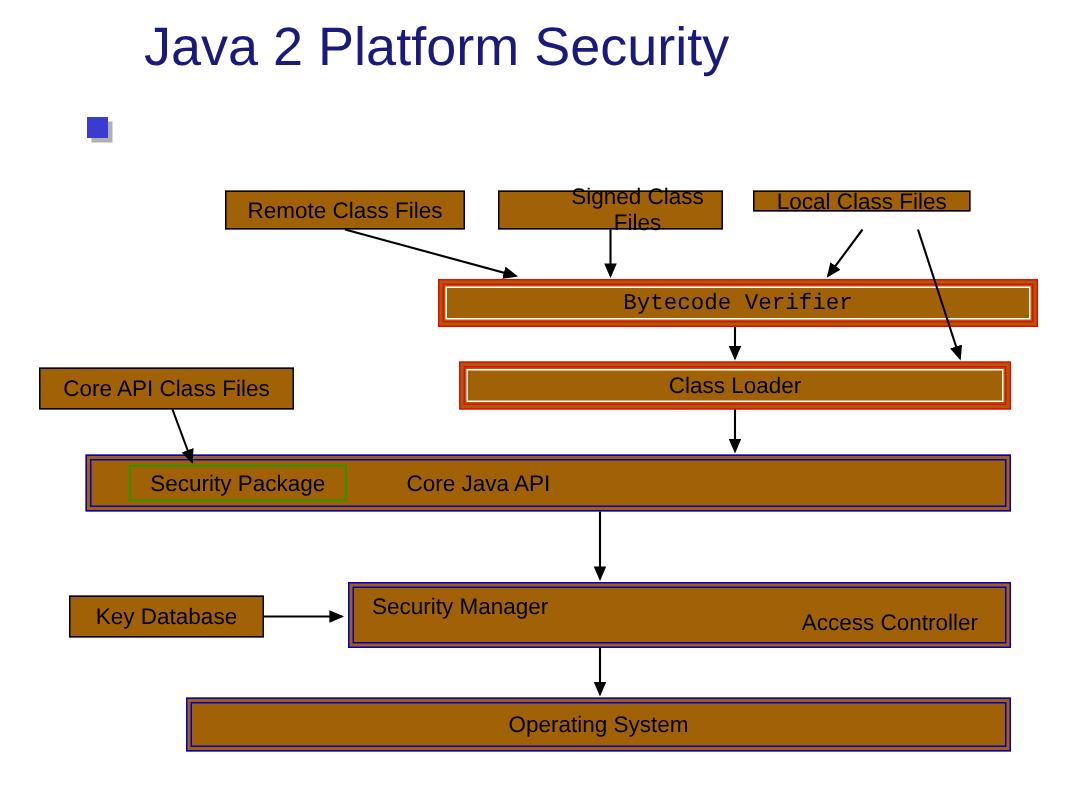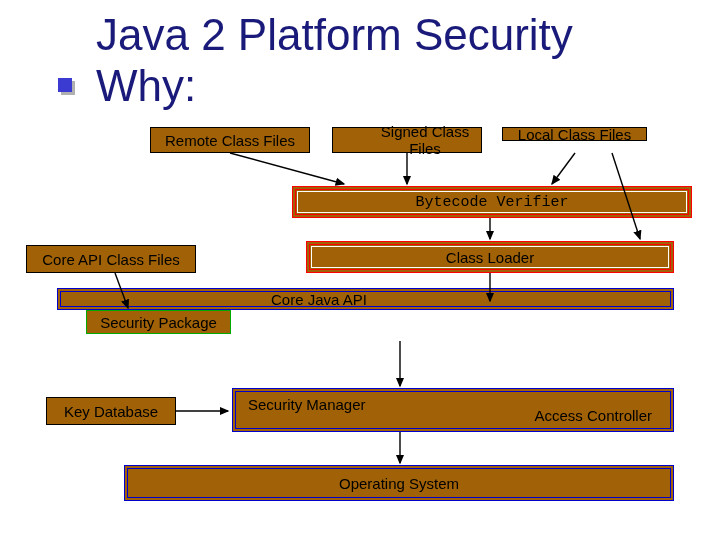--- a/index.html
+++ b/index.html
@@ -10,21 +10,21 @@
     font-family: Verdana, Arial, sans-serif;
     position: relative;
     overflow: hidden;
   }
   .title-wrap {
     position: absolute;
     left: 96px;
     top: 10px;
   }
   .title {
-    font-size: 44px;
+    font-size: 36px;
     color: #1a1a7a;
     line-height: 1.15;
     font-family: "Comic Sans MS", "Comic Sans", cursive, sans-serif;
   }
   .bullet {
     position: absolute;
     left: 58px;
     top: 78px;
     width: 20px;
     height: 20px;
@@ -78,33 +78,32 @@
     position: absolute;
     font-size: 15px;
   }
 </style>
 </head>
 <body>
 
 <span class="bullet"></span>
 <div class="title-wrap">
   <div class="title">Java 2 Platform Security</div>
-  <div class="title">Why:</div>
 </div>
 
 <div class="box thin-black" style="left:150px; top:127px; width:160px; height:26px;">Remote Class Files</div>
 <div class="box thin-black" style="left:332px; top:127px; width:150px; height:26px;padding-left:40px;">Signed Class Files</div>
 <div class="box thin-black" style="left:502px; top:127px; width:145px; height:14px;">Local Class Files</div>
 
 <div class="box red-double" style="left:292px; top:186px; width:400px; height:32px;font-family:Liberation Mono, monospace;">Bytecode Verifier</div>
 
 <div class="box thin-black" style="left:26px; top:245px; width:170px; height:28px;">Core API Class Files</div>
 <div class="box red-double" style="left:306px; top:241px; width:368px; height:32px;">Class Loader</div>
 
-<div class="box blue-double" style="left:57px; top:288px; width:617px; height:22px; justify-content:flex-start; padding-left:210px;">Core Java API</div>
+<div class="box blue-double" style="left:57px; top:303px; width:617px; height:38px; justify-content:flex-start; padding-left:210px;">Core Java API</div>
 <div class="box thin-green" style="left:86px; top:310px; width:145px; height:24px; z-index:2; background:#a16207;">Security Package</div>
 
 <div class="box thin-black" style="left:46px; top:397px; width:130px; height:28px;">Key Database</div>
 
 <div class="box blue-double" style="left:232px; top:388px; width:442px; height:44px;">
   <span class="sm-label" style="left:12px; top:4px;">Security Manager</span>
   <span class="sm-label" style="right:18px; bottom:4px;">Access Controller</span>
 </div>
 
 <div class="box blue-double" style="left:124px; top:465px; width:550px; height:36px;">Operating System</div>

